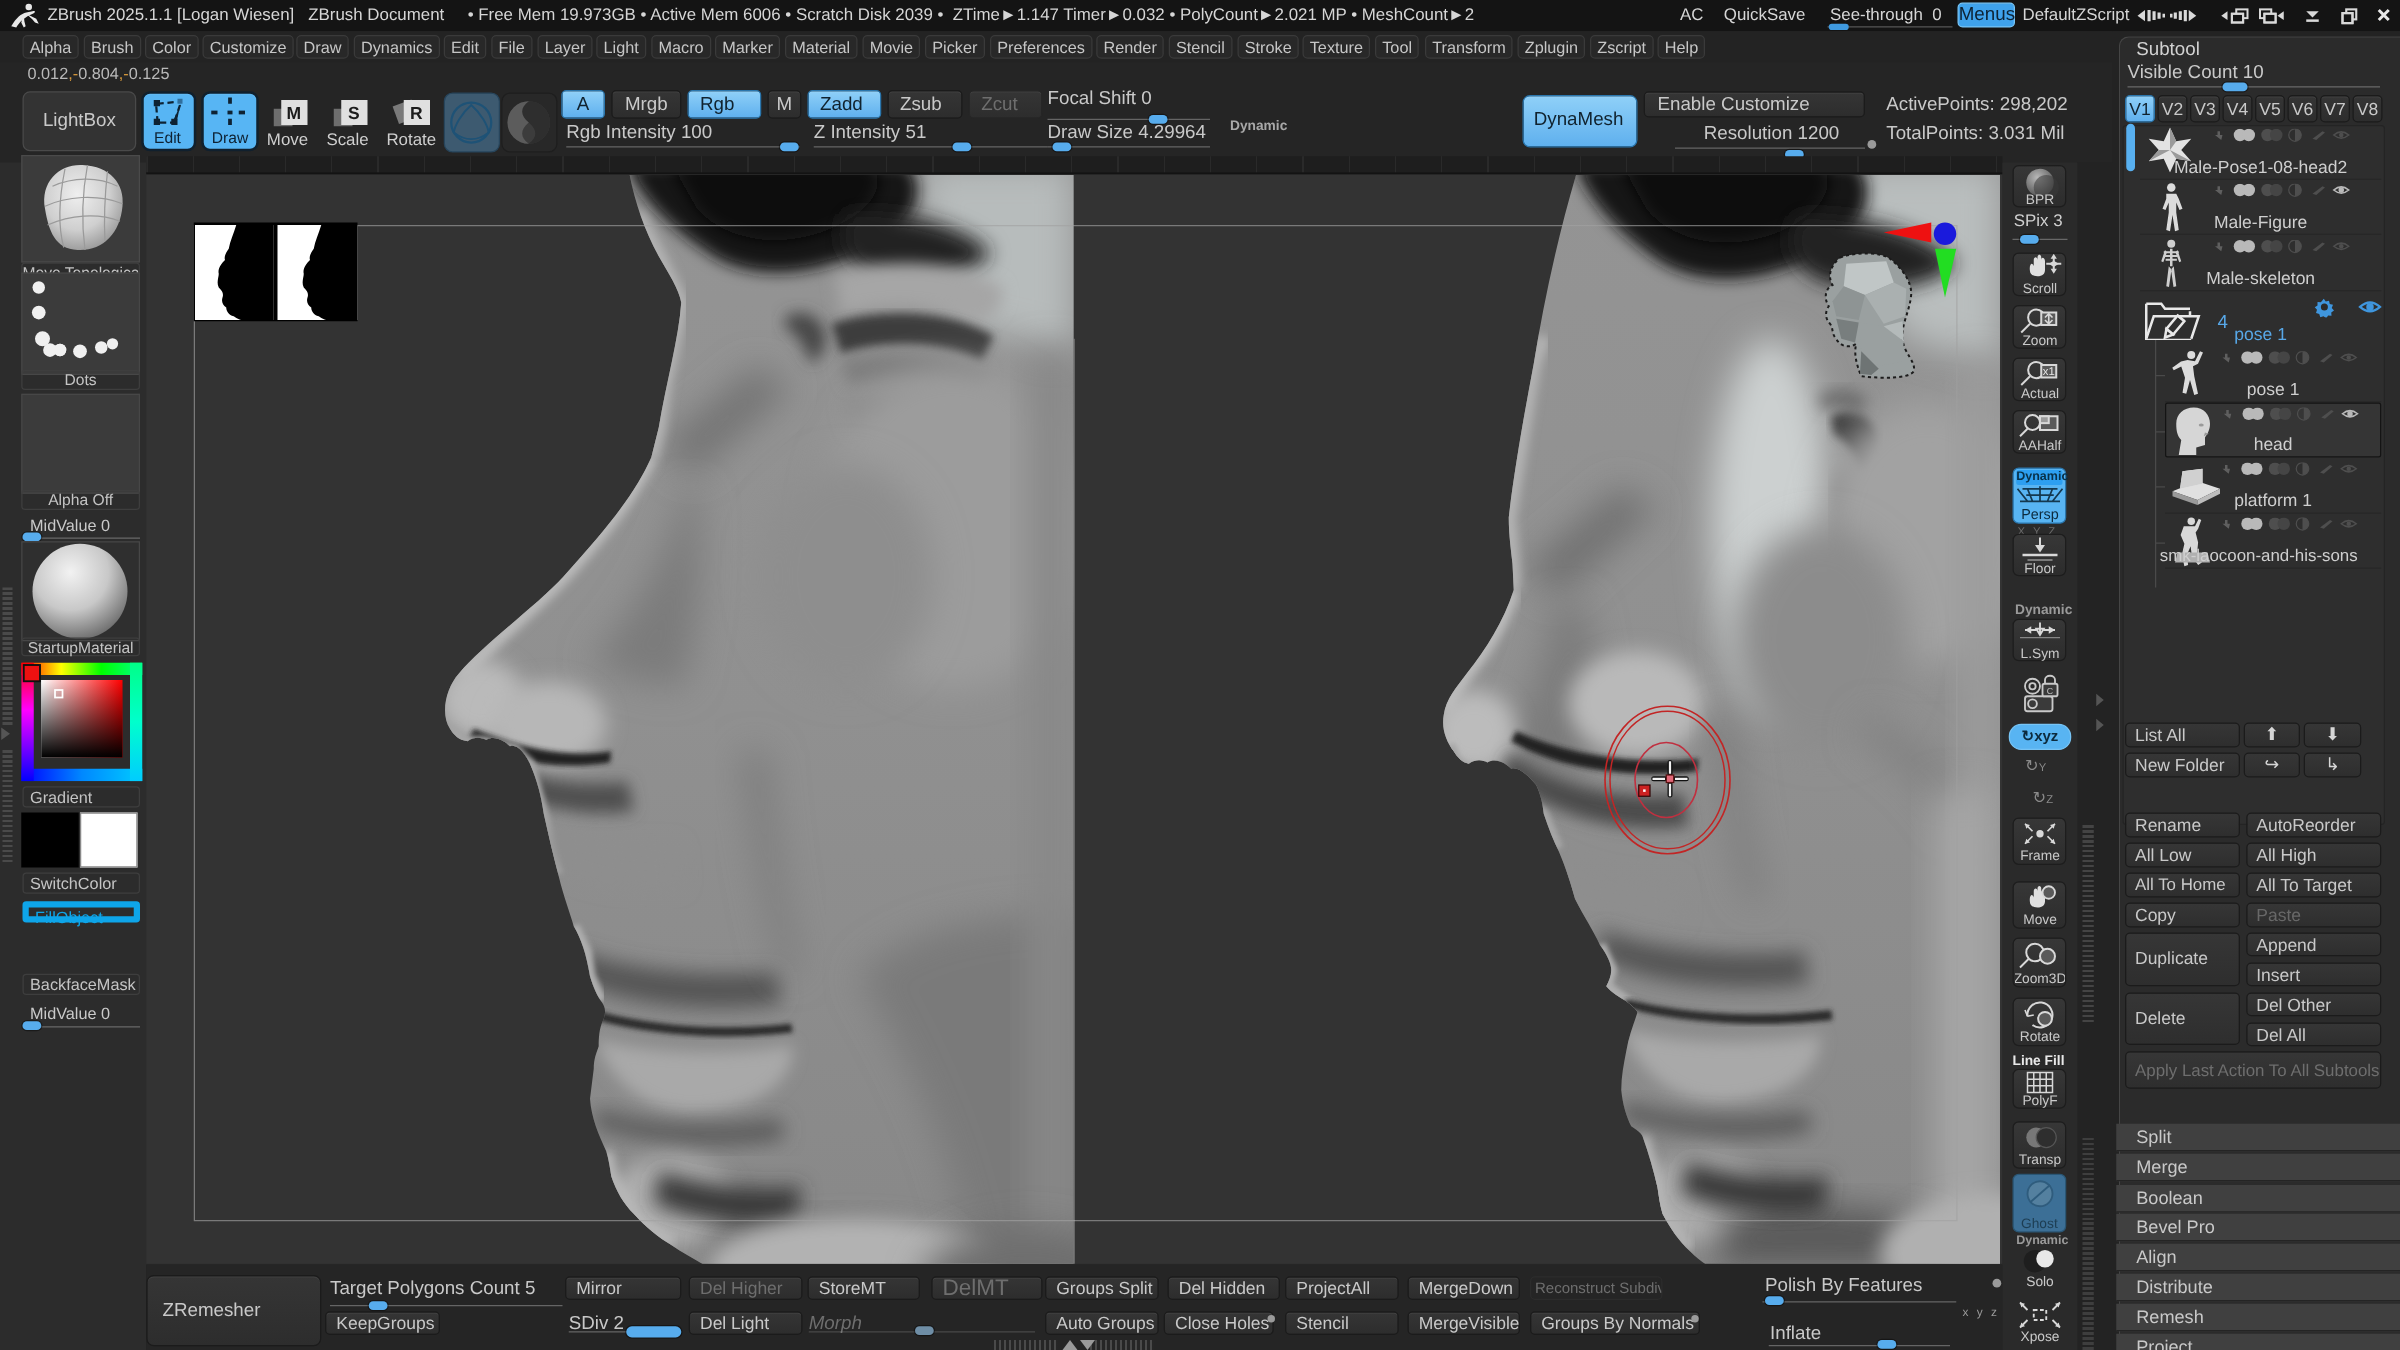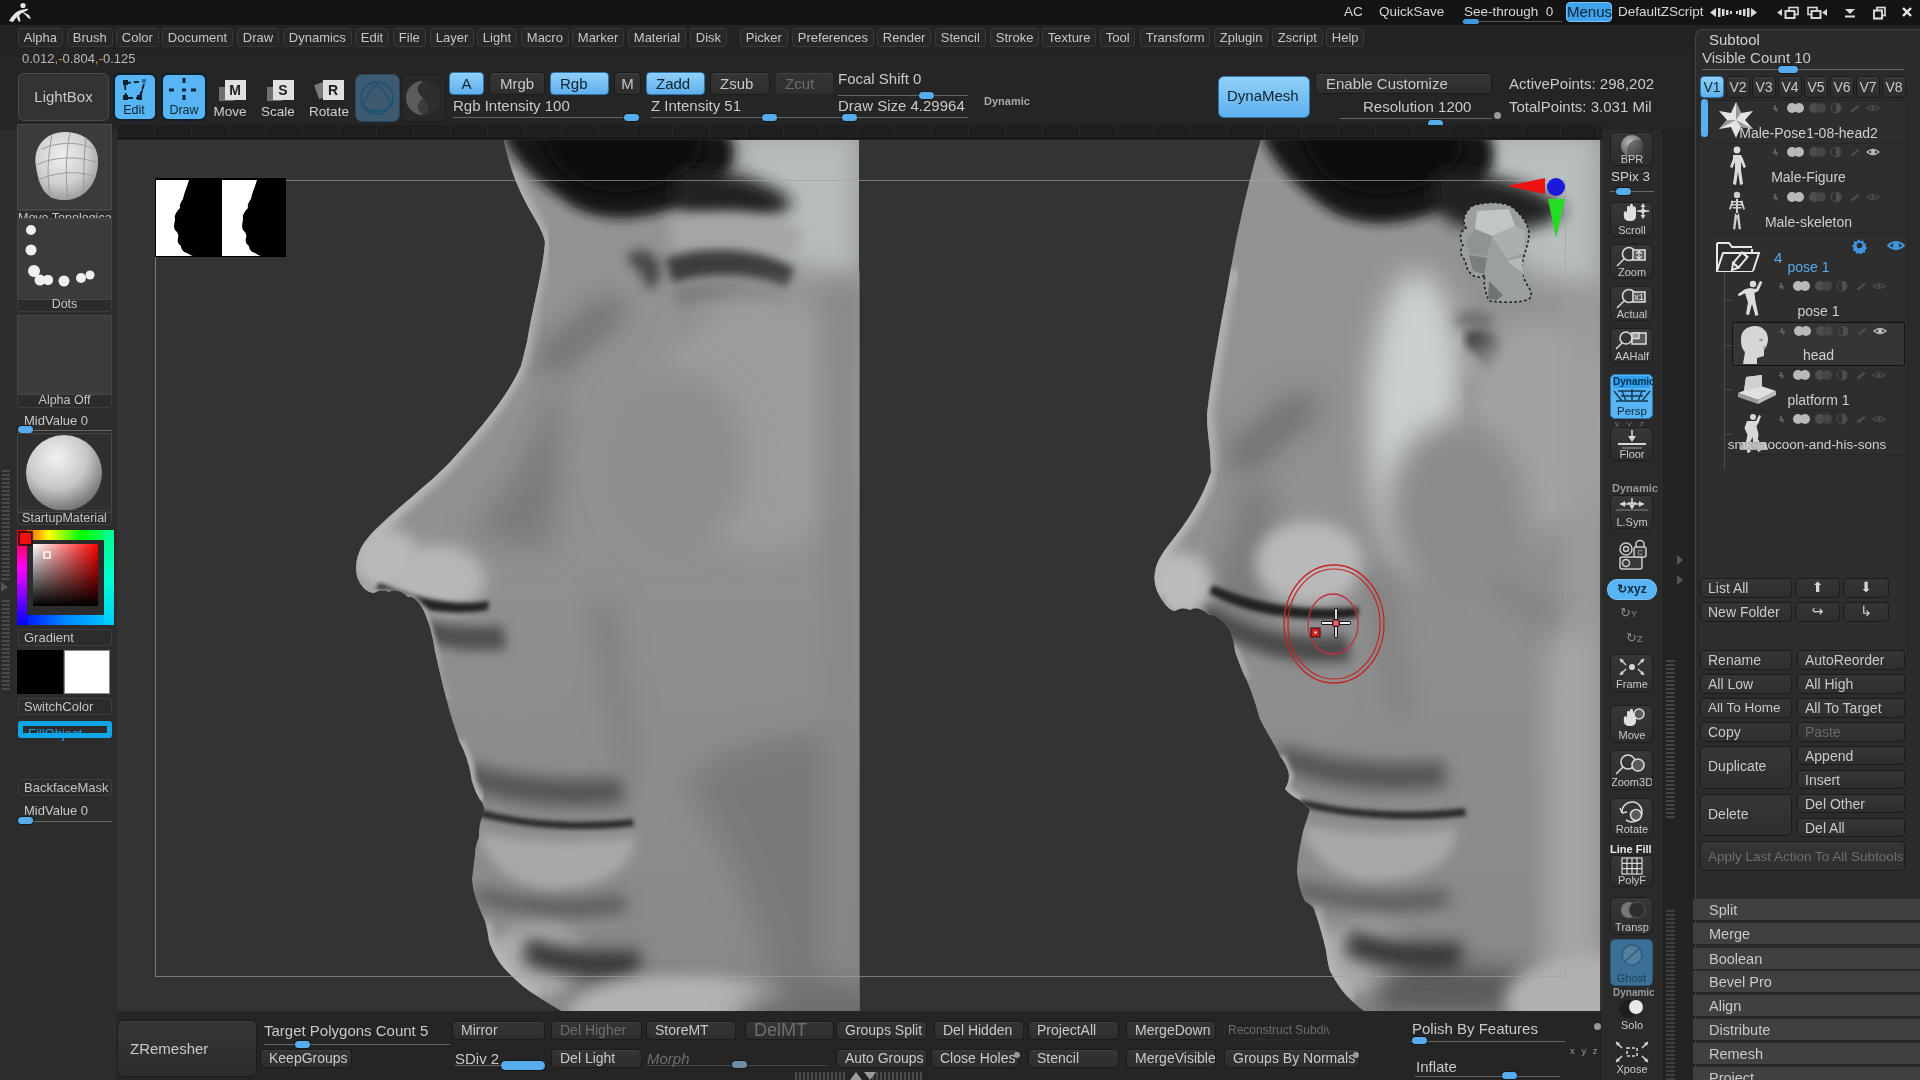--- a/index.html
+++ b/index.html
@@ -54,20 +54,21 @@
 <div id="app">
   <div id="titlebar">
     <svg class="abs" style="left:7px;top:2px" width="26" height="21" viewBox="0 0 26 21">
       <g fill="#e8e8e8">
           <circle cx="16" cy="3.5" r="2.6"></circle>
           <path d="M2,19 C6,12 10,9 14,8 L19,7 C21,6.5 22,7.5 20,8.5 L15,11 C12,13 9,15 6,20 Z"></path>
           <path d="M14,9 L22,13 L24,17 L21,16 L19,13.5 Z"></path>
           <path d="M12,10 L10,16 L12,20 L13.5,19 L12.5,15 Z"></path>
         </g>
     </svg>
+    <div class="t" style="left:38px">ZBrush 2025.1.1 [Logan Wiesen]&nbsp;&nbsp;&nbsp;ZBrush Document&nbsp;&nbsp;&nbsp;&nbsp;&nbsp;• Free Mem 19.973GB • Active Mem 6006 • Scratch Disk 2039 •&nbsp; ZTime►1.147 Timer►0.032 • PolyCount►2.021 MP • MeshCount►2</div>
     <div class="t" style="left:1344px">AC</div>
     <div class="t" style="left:1379px">QuickSave</div>
     <div class="t" style="left:1464px">See-through&nbsp;&nbsp;0</div>
     <div class="abs" style="left:1462px;top:21px;width:100px;height:1px;background:#555"></div>
     <div class="abs" style="left:1463px;top:19px;width:16px;height:5px;border-radius:3px;background:#3f9ae0"></div>
     <div class="abs" style="left:1566px;top:2px;width:46px;height:20px;background:#3fa2ec;border:1px solid #77c4f5;border-radius:4px;color:#0d2233;font-size:15px;text-align:center;line-height:18px">Menus</div>
     <div class="t" style="left:1618px">DefaultZScript</div>
     <svg class="abs" style="left:1705px;top:5px" width="212" height="15" viewBox="0 0 212 15">
       <g fill="#d9d9d9">
         <path d="M5,7.5 L11,3 L11,12 Z"></path>
@@ -100,31 +101,31 @@
             <rect x="169" y="5.5" width="8" height="8"></rect>
           </g>
         <path d="M198,3 L206,11 M206,3 L198,11" stroke="#e8e8e8" stroke-width="2.4" fill="none"></path>
       </g>
     </svg>
   </div>
   <div id="menubar">
     <div class="menubtn" style="left:18px">Alpha</div>
       <div class="menubtn" style="left:67px">Brush</div>
       <div class="menubtn" style="left:116px">Color</div>
-      <div class="menubtn" style="left:162px">Document</div>
+      <div class="menubtn" style="left:162px">Customize</div>
       <div class="menubtn" style="left:237px">Draw</div>
       <div class="menubtn" style="left:283px">Dynamics</div>
       <div class="menubtn" style="left:355px">Edit</div>
       <div class="menubtn" style="left:393px">File</div>
       <div class="menubtn" style="left:430px">Layer</div>
       <div class="menubtn" style="left:477px">Light</div>
       <div class="menubtn" style="left:521px">Macro</div>
       <div class="menubtn" style="left:572px">Marker</div>
       <div class="menubtn" style="left:628px">Material</div>
-      <div class="menubtn" style="left:690px">Disk</div>
+      <div class="menubtn" style="left:690px">Movie</div>
       <div class="menubtn" style="left:740px">Picker</div>
       <div class="menubtn" style="left:792px">Preferences</div>
       <div class="menubtn" style="left:877px">Render</div>
       <div class="menubtn" style="left:935px">Stencil</div>
       <div class="menubtn" style="left:990px">Stroke</div>
       <div class="menubtn" style="left:1042px">Texture</div>
       <div class="menubtn" style="left:1100px">Tool</div>
       <div class="menubtn" style="left:1140px">Transform</div>
       <div class="menubtn" style="left:1214px">Zplugin</div>
       <div class="menubtn" style="left:1272px">Zscript</div>

